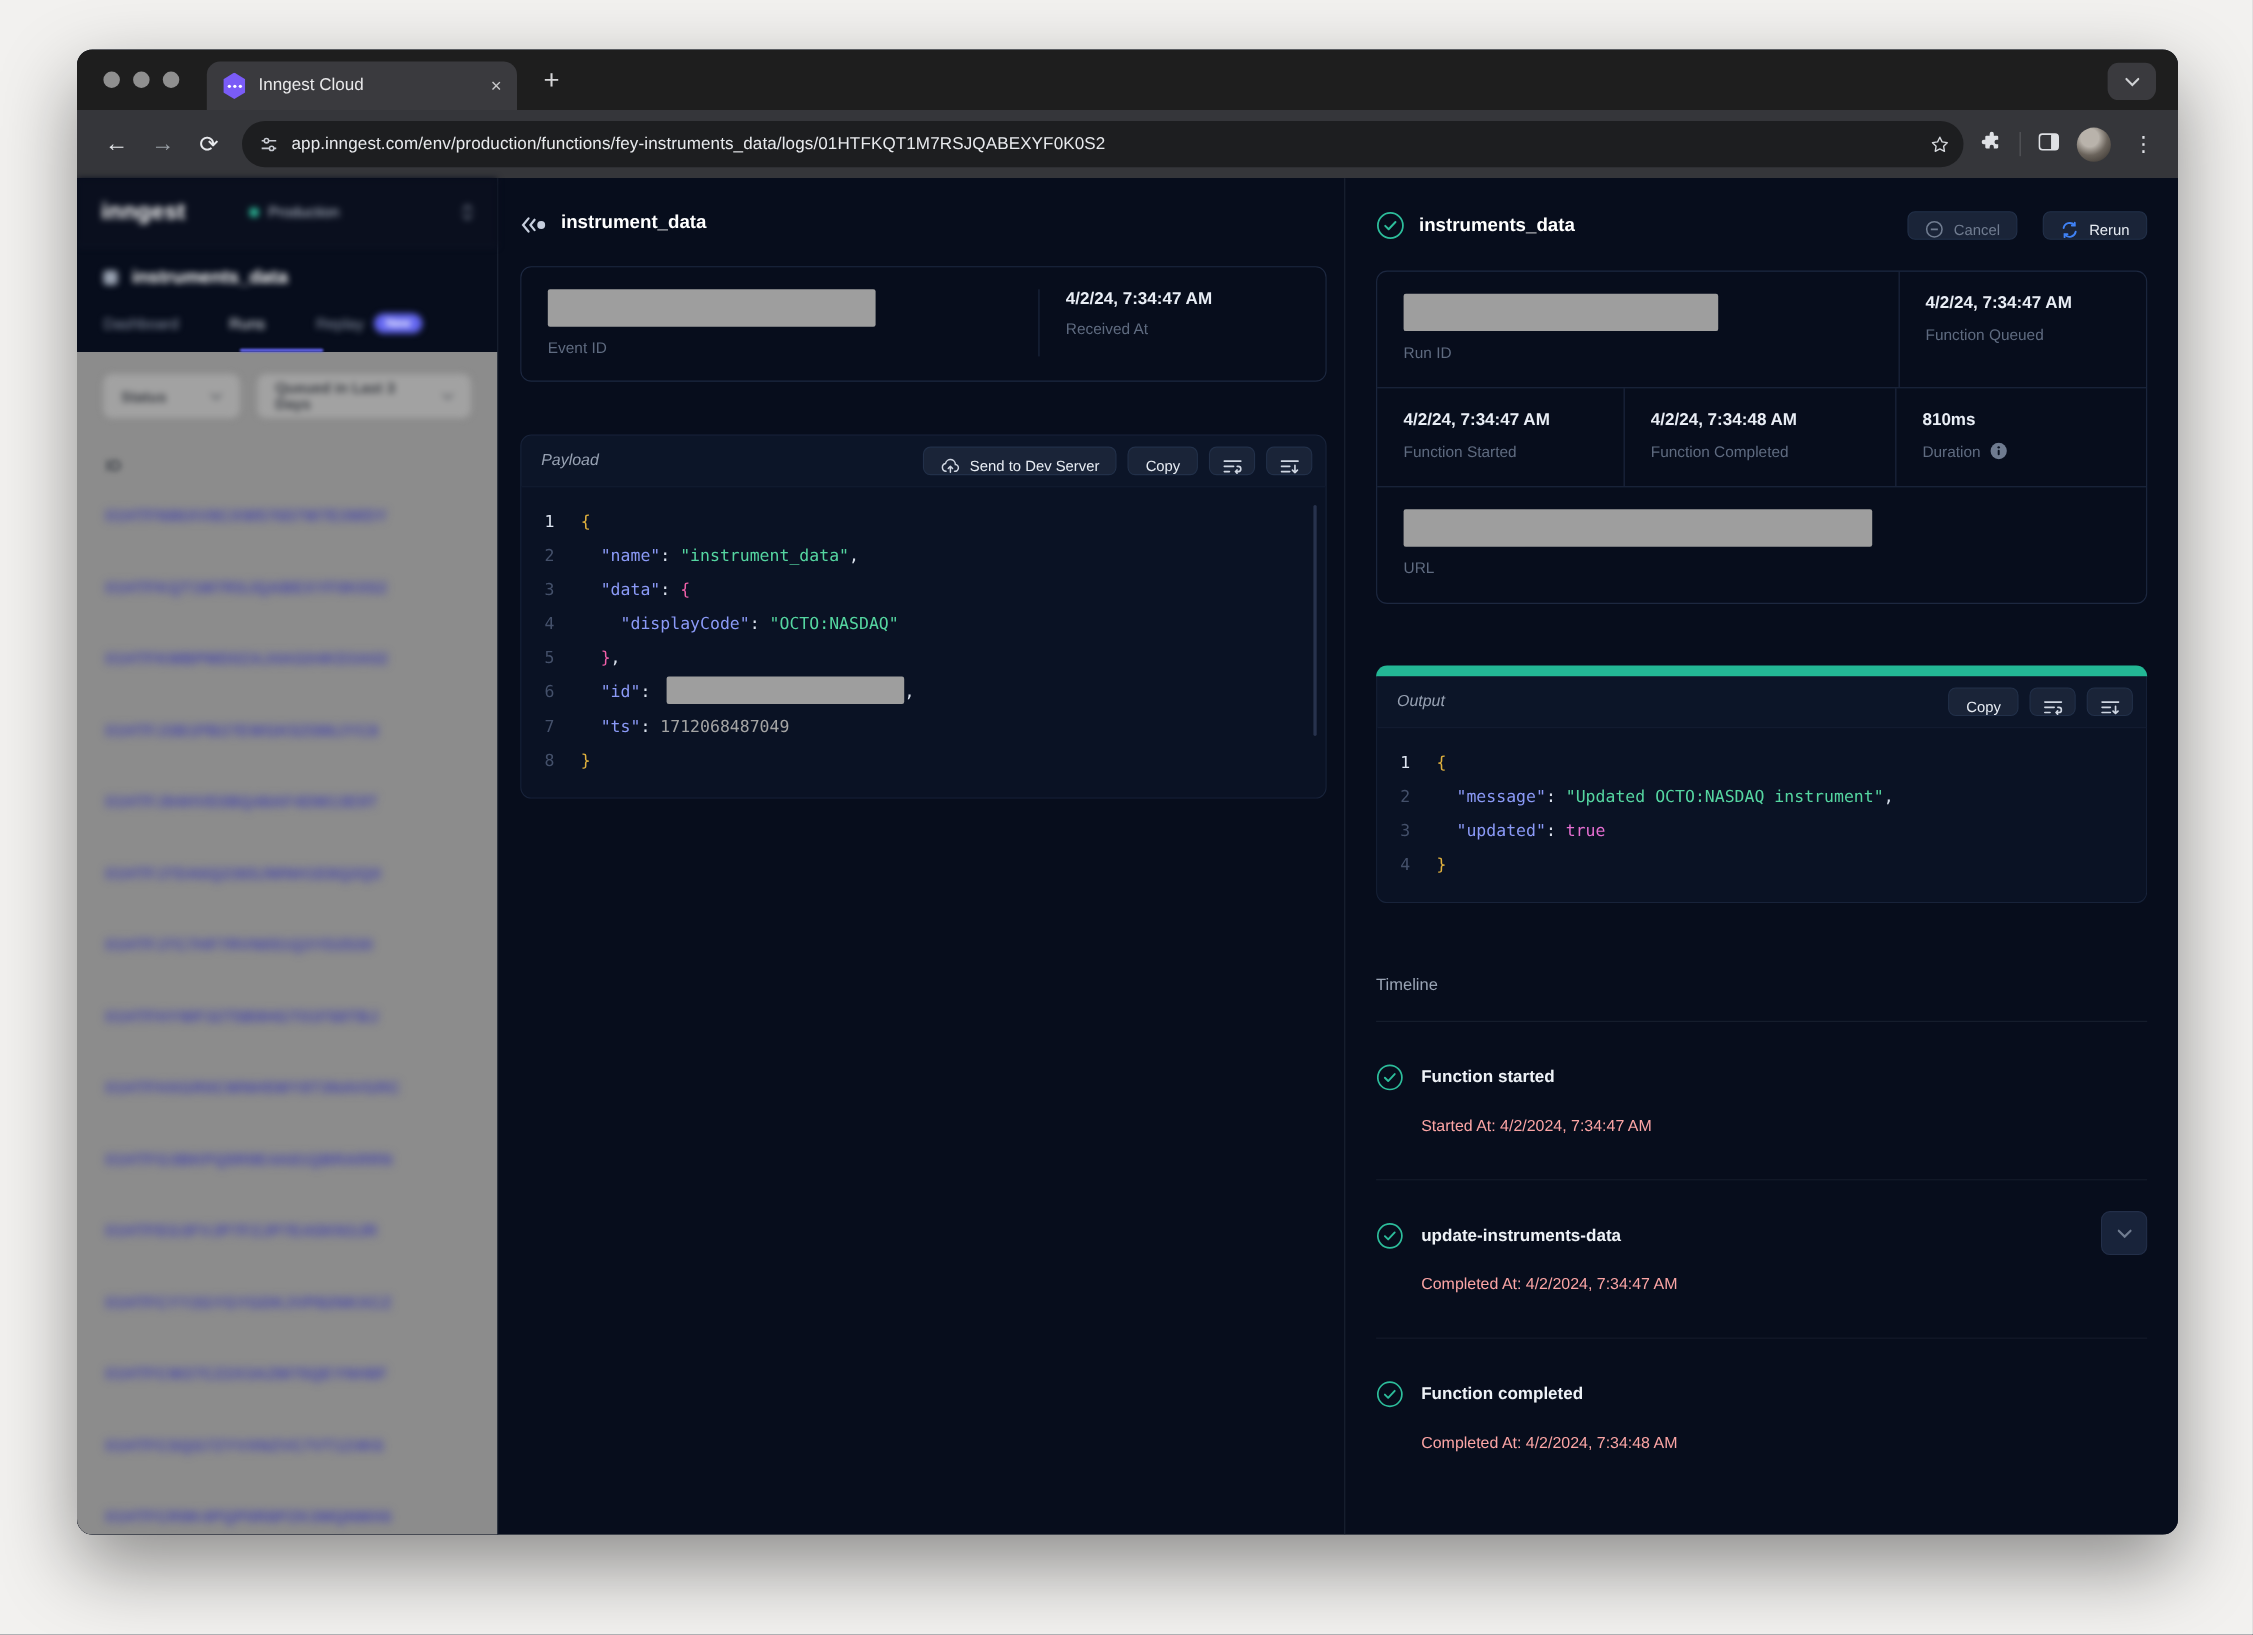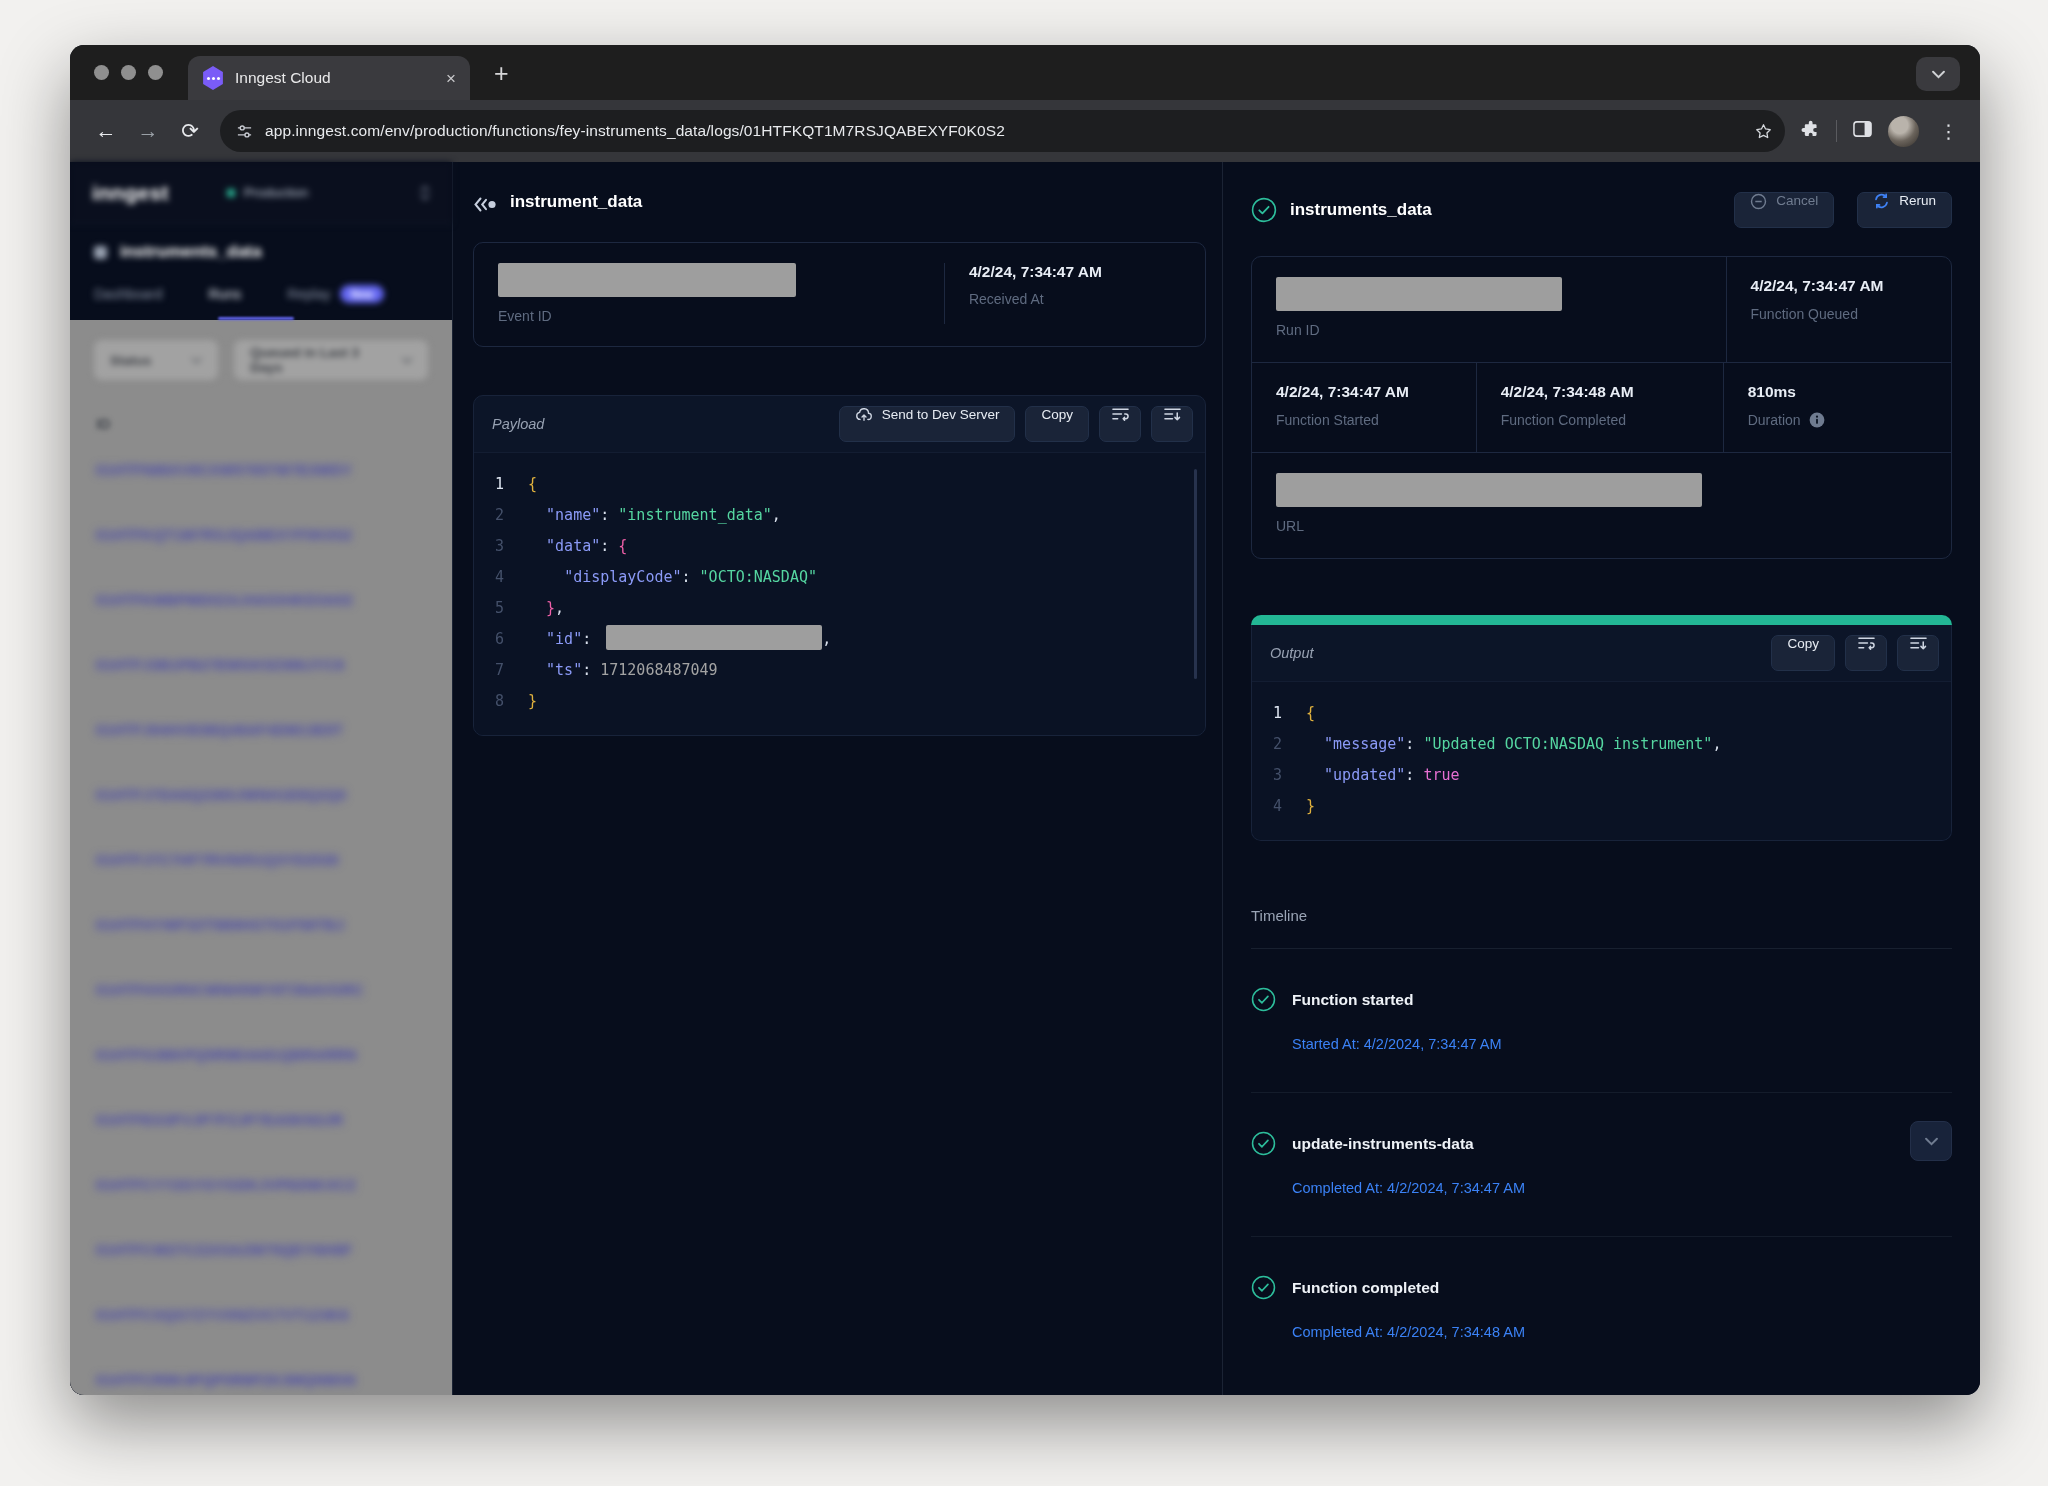--- a/index.html
+++ b/index.html
@@ -77,22 +77,22 @@
   .cell + .cell { border-left:1px solid #1d2840; }
   .redact { background:#9e9e9e; border-radius:2px; }
   .ev-redact { width:298px; max-width:100%; height:34px; margin-bottom:11px; }
   .val { color:#e8edf5; font-size:15.5px; font-weight:600; }
   .lab { color:#5f6b80; font-size:14px; margin-top:10px; }
   .cell .val { margin-bottom:0; }
 
   .codecard { margin-top:48px; background:#0c1528; border:1px solid #18233a; border-radius:10px; overflow:hidden; }
   .code-head { display:flex; align-items:center; padding:10px 12px 10px 18px; }
   .code-title { color:#97a1b2; font-size:14.5px; margin-right:auto;font-style:italic; }
-  .btn { background:#1a2438; color:#e7ecf3; font-size:13.5px; border:1px solid #223049; border-radius:7px; height:36px;
-         padding:0 15px; display:flex; align-items:flex-start; gap:9px; margin-left:10px; cursor:default; white-space:nowrap; }
+  .btn { background:#1a2438; color:#e7ecf3; font-size:13.5px; border:1px solid #223049; border-radius:7px; height:26px;
+         padding:0 15px; display:flex; align-items:flex-end; gap:9px; margin-left:10px; cursor:default; white-space:nowrap; }
   .btn svg { flex:none; }
   .icon-btn { width:42px; padding:0; justify-content:center; color:#cfd6e2; }
   .codebox { background:#0a1224; border-top:1px solid #131d32; padding:16px 0 18px; position:relative; }
   .cline { display:flex; font-family:"DejaVu Sans Mono", monospace; font-size:15px; line-height:31px; }
   .ln { width:54px; flex:none; text-align:right; padding-right:24px; color:#44506a; }
   .cline.first .ln { color:#dfe6f2; }
   .ctext { white-space:pre; }
   .tk-key { color:#8b9af7; } .tk-str { color:#55d6a1; } .tk-num { color:#a3a3a3; }
   .tk-b1 { color:#e0b13e; } .tk-b2 { color:#ef5fa8; } .tk-p { color:#d9e0ec; } .tk-bool { color:#e66fd2; }
   .tk-red { display:inline-block; width:216px; height:25px; background:#9e9e9e; border-radius:2px;
@@ -120,21 +120,21 @@
   .output-accent { height:10px; background:#23b795; border-radius:10px 10px 0 0; }
   .output-card .codecard { margin-top:0; border-radius:0 0 10px 10px; border-top:none; }
 
   .timeline { margin-top:66px; }
   .tl-title { color:#9aa4b5; font-size:15px; }
   .tl-hr { height:1px; background:#18202f; margin-top:24px; }
   .tl-item { padding:38px 0 40px; border-bottom:1px solid #141c2b; position:relative; }
   .tl-item:last-child { border-bottom:none; }
   .tl-row { display:flex; align-items:center; gap:16px; }
   .tl-name { color:#eef2f7; font-size:15.5px; font-weight:600; }
-  .tl-sub { color:#3b82f6; font-size:14.5px; margin:24px 0 0 41px; }
+  .tl-sub { color:#fca5a5; font-size:14.5px; margin:24px 0 0 41px; }
   .tl-chevbtn { position:absolute; right:0; top:28px; width:42px; height:40px; background:#18233a;
                 border:1px solid #232f49; border-radius:8px; display:grid; place-items:center; color:#707c90; }
 </style>
 </head>
 <body>
 
 <div class="canvas">
   <div class="window">
 
     <div class="tabstrip">

